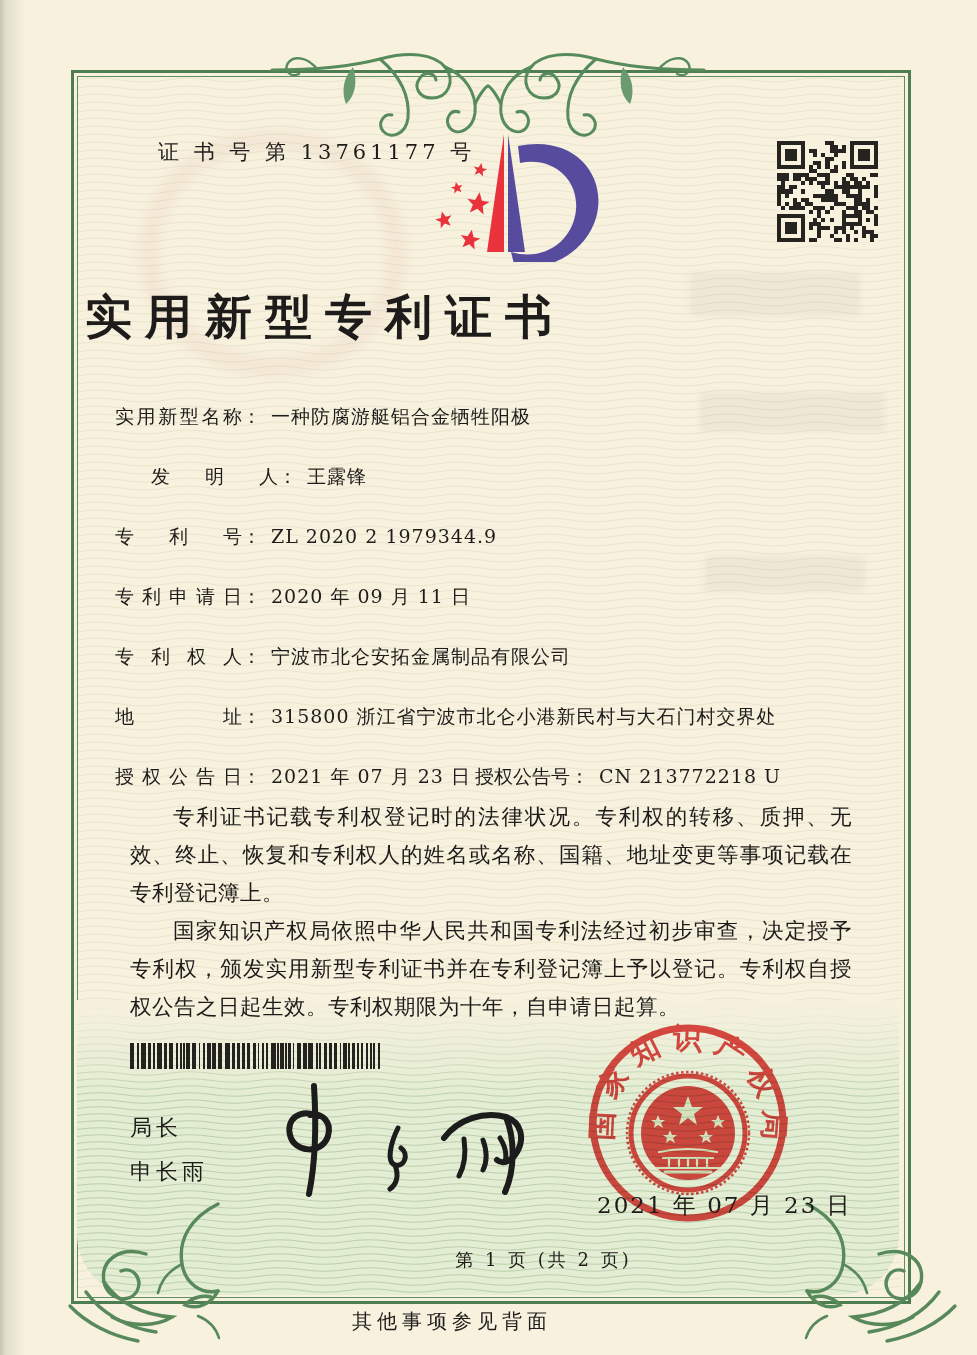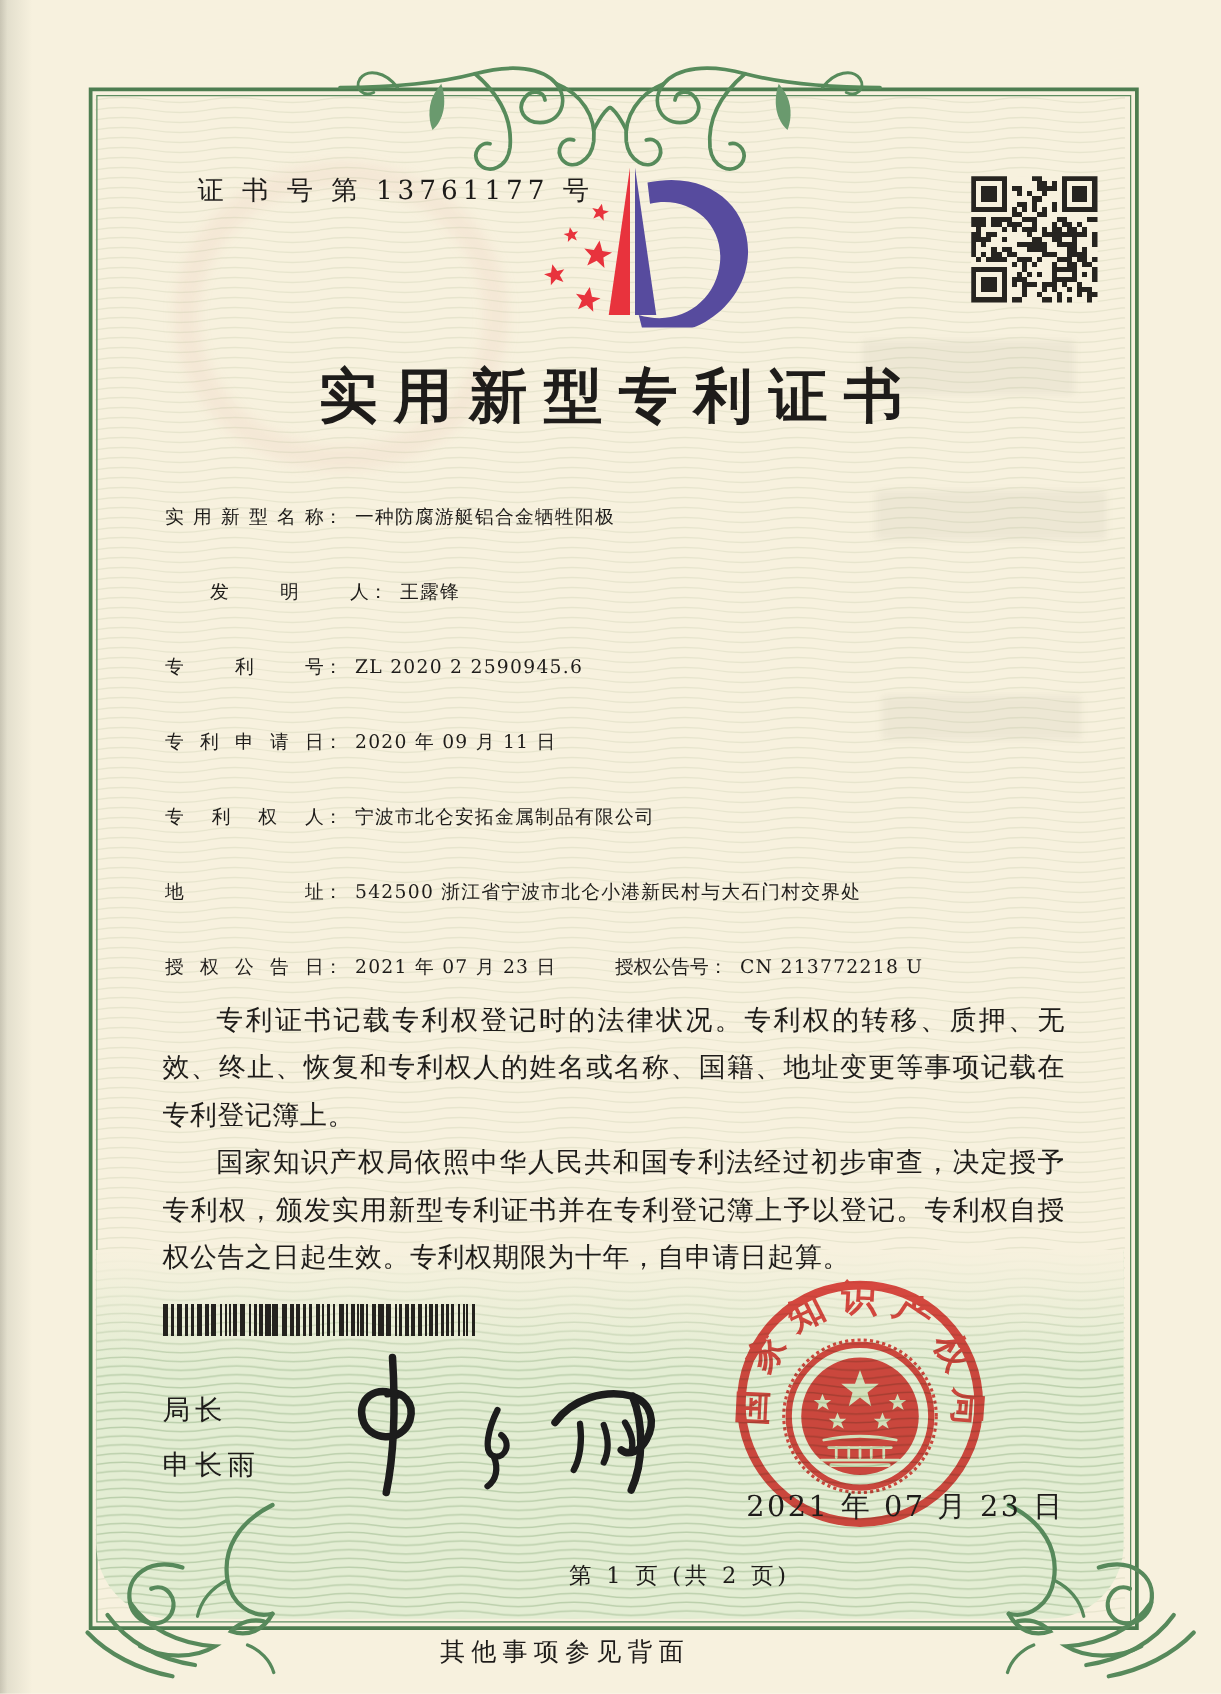--- a/index.html
+++ b/index.html
@@ -25,24 +25,24 @@
   .waves-bg{left:76px;top:76px;width:824px;height:1216px;pointer-events:none;}
 
   
   .green-zone{left:77px;top:1000px;width:822px;height:295px;
     background:#e3edd3;border-radius:0 0 60px 60px;overflow:hidden;}
   .green-zone .zone-waves{position:absolute;left:0;top:0;width:100%;height:100%;}
   .green-zone .zone-fade{position:absolute;left:0;top:0;width:100%;height:95px;
     background:linear-gradient(180deg,#f7f1de 0%,rgba(247,241,222,0) 100%);}
 
   .cert-no{left:128px;top:138px;font-size:21px;letter-spacing:4px;margin-left:30px;}
-  .title{left:72px;top:286px;width:833px;text-align:center;font-size:47px;font-weight:bold;
+  .title{left:72px;top:286px;width:833px;text-align:left;font-size:47px;font-weight:bold;
     letter-spacing:13px;text-indent:13px;}
 
-  .field-row{left:132px;width:740px;font-size:15px;white-space:nowrap;}
+  .field-row{left:115px;width:740px;font-size:19px;white-space:nowrap;}
   .flabel{display:inline-block;width:127px;text-align:justify;text-align-last:justify;vertical-align:top;}
   .fcolon{display:inline-block;margin-right:10px;}
   .fvalue{letter-spacing:1px;}
   .gdate-label{display:inline-block;}
 
   .body-text{left:130px;top:798px;width:722px;font-size:21.5px;line-height:38px;
     text-align:justify;letter-spacing:0.5px;}
   .body-text p{margin:0;text-indent:2em;}
 
   .barcode{left:130px;top:1043px;width:250px;height:26px;}
@@ -368,30 +368,30 @@
 
 <div class="abs title">实用新型专利证书</div>
 
 <div class="abs field-row" style="top:404px;">
   <span class="flabel">实用新型名称</span><span class="fcolon">：</span><span class="fvalue">一种防腐游艇铝合金牺牲阳极</span>
 </div>
 <div class="abs field-row" style="top:464px;margin-left:36px;">
   <span class="flabel">发明人</span><span class="fcolon">：</span><span class="fvalue">王露锋</span>
 </div>
 <div class="abs field-row" style="top:524px;">
-  <span class="flabel">专利号</span><span class="fcolon">：</span><span class="fvalue">ZL 2020 2 2590945.6</span>
+  <span class="flabel">专利号</span><span class="fcolon">：</span><span class="fvalue">ZL 2020 2 1979344.9</span>
 </div>
 <div class="abs field-row" style="top:584px;">
   <span class="flabel">专利申请日</span><span class="fcolon">：</span><span class="fvalue">2020 年 09 月 11 日</span>
 </div>
 <div class="abs field-row" style="top:644px;">
   <span class="flabel">专利权人</span><span class="fcolon">：</span><span class="fvalue">宁波市北仑安拓金属制品有限公司</span>
 </div>
 <div class="abs field-row" style="top:704px;">
-  <span class="flabel">地址</span><span class="fcolon">：</span><span class="fvalue">542500  浙江省宁波市北仑小港新民村与大石门村交界处</span>
+  <span class="flabel">地址</span><span class="fcolon">：</span><span class="fvalue">315800  浙江省宁波市北仑小港新民村与大石门村交界处</span>
 </div>
 <div class="abs field-row" style="top:764px;">
   <span class="flabel">授权公告日</span><span class="fcolon">：</span><span class="fvalue">2021 年 07 月 23 日</span>
   <span style="position:absolute;left:360px;">
     <span class="gdate-label">授权公告号</span><span class="fcolon">：</span><span class="fvalue">CN 213772218 U</span>
   </span>
 </div>
 
 <div class="abs body-text">
   <p>专利证书记载专利权登记时的法律状况。专利权的转移、质押、无效、终止、恢复和专利权人的姓名或名称、国籍、地址变更等事项记载在专利登记簿上。</p>

